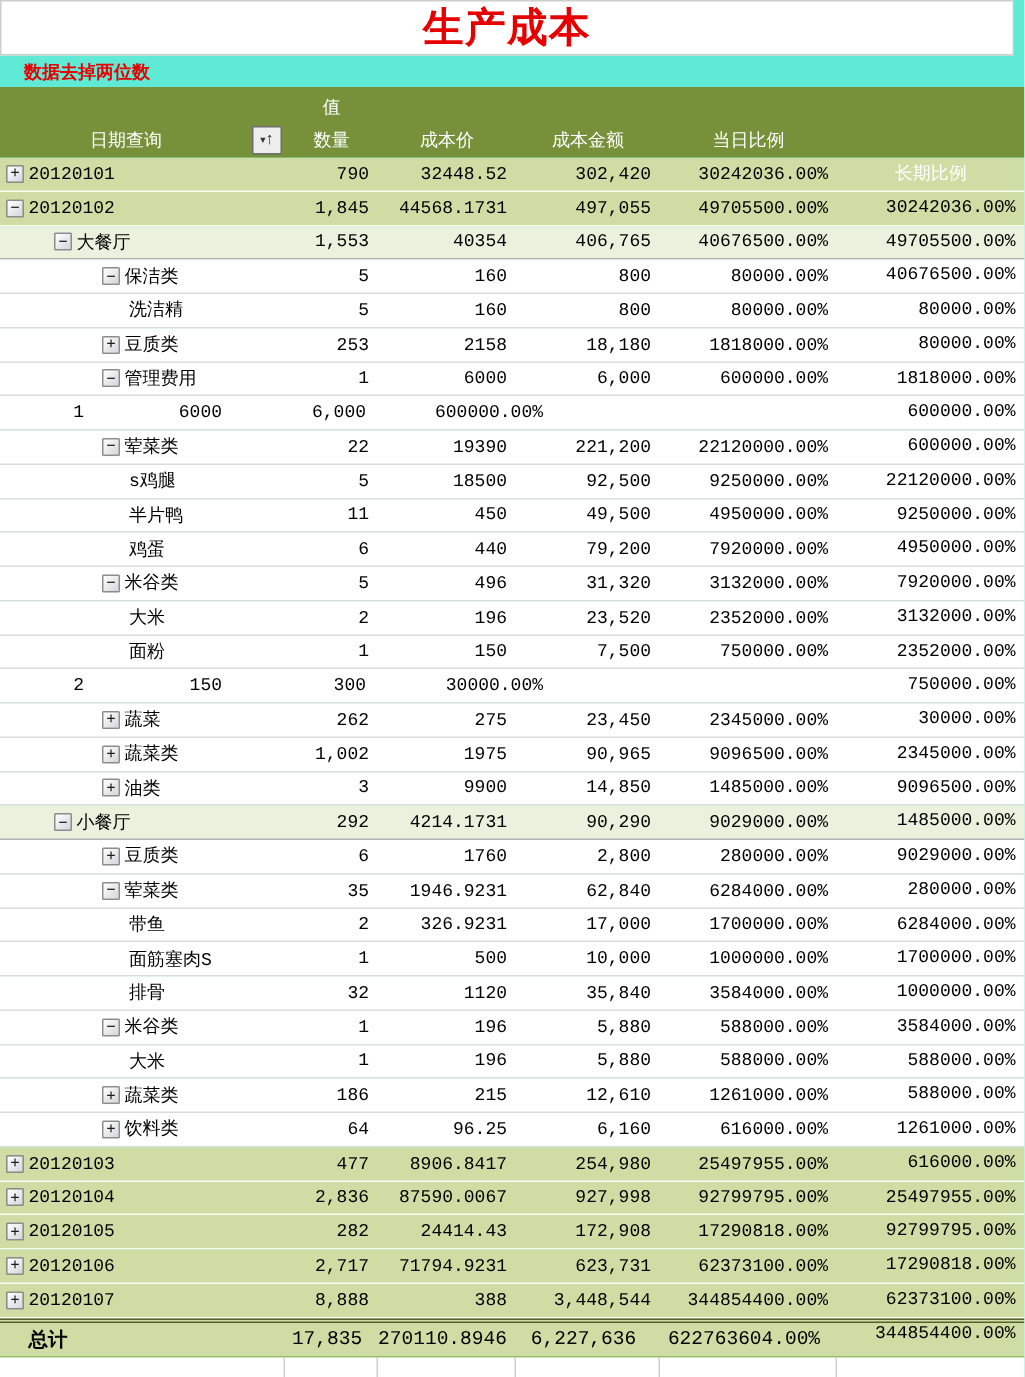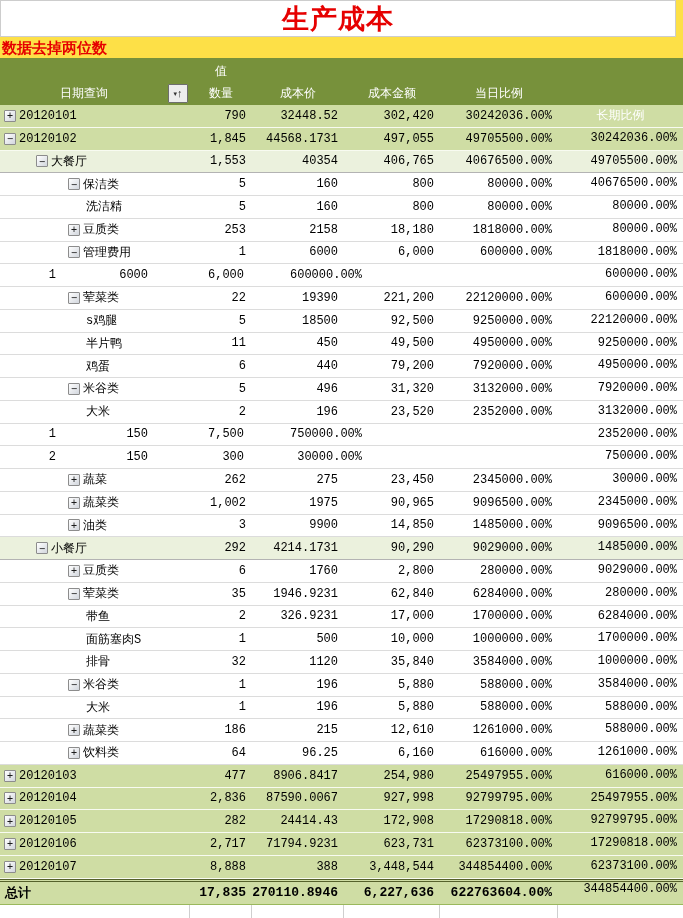--- a/index.html
+++ b/index.html
@@ -1,39 +1,39 @@
 <!DOCTYPE html>
 <html><head>
 <meta charset="utf-8">
 <style>
   html,body{margin:0;padding:0;background:#fff;}
   .app{
     position:relative;
     width:683px;height:918px;
-    background:#fde047;
+    background:#5eead4;
     font-family:"DejaVu Sans","Liberation Sans",sans-serif;
     font-size:12px;color:#000;
     overflow:hidden;
   }
   
   .title-box{
     box-sizing:border-box;
     width:676px;height:37px;
     border:1px solid #cdcdcd;
     display:flex;align-items:center;justify-content:center;
     background:#fff;
   }
   .title{
     font-size:27px;font-weight:bold;color:var(--red);
     letter-spacing:1px;line-height:30px;
   }
   
   .subtitle{
-    height:21px;line-height:22px;padding-left:2px;
-    color:var(--red);font-weight:bold;font-size:15px;
+    height:21px;line-height:22px;padding-left:16px;
+    color:var(--red);font-weight:bold;font-size:12px;
   }
   
   .phead{
     box-sizing:border-box;
     width:683px;height:47px;
     background:var(--header-bg);
     color:#fff;position:relative;
   }
   .phr1{height:23px;display:flex;align-items:flex-end;}
   .values-cell{margin-left:190px;width:62px;text-align:center;line-height:20px;}
@@ -70,36 +70,36 @@
     background:var(--date-row);
     border-top:3px double var(--total-border);
     border-bottom:1px solid #9ab85c;
     font-weight:bold;height:26px;font-size:13px;
   }
   .label{display:flex;align-items:center;overflow:hidden;white-space:nowrap;}
   .lv1{padding-left:4px;}
   .lv2{padding-left:36px;}
   .lv3{padding-left:68px;}
   .lv4{padding-left:86px;font-family:Liberation Mono, monospace;}
-  .lv0{padding-left:5px;}
+  .lv0{padding-left:19px;}
   .eb{
     box-sizing:border-box;
     display:inline-flex;align-items:center;justify-content:center;
     width:12px;height:12px;margin-right:3px;flex:0 0 auto;
     border:1px solid #8c8c8c;border-radius:1px;
     background:linear-gradient(135deg,#ffffff 0%,#d2d6dd 100%);
     font-size:10px;line-height:9px;color:#1c1c1c;
     font-family:"DejaVu Sans Mono",monospace;cursor:pointer;
   }
   .num{
     text-align:right;padding-right:6px;
     font-family:"Liberation Mono","DejaVu Sans Mono",monospace;
   }
   .row.date .lt{font-family:"Liberation Mono","DejaVu Sans Mono",monospace;}
-  .row.total .num{font-weight:bold;}
+  .row.total .num{font-weight:normal;text-align:center;}
   
   .afterstrip{position:relative;height:13.5px;background:#fff;}
   .stub{position:absolute;top:0;width:1px;height:13px;background:#cfcfcf;}
 </style>
 </head>
 <body>
 
 <div class="app" style="--header-bg: #77913B; --date-row: #CFDDA4; --hall-row: #EBF1DD; --red: #E60000; --total-border: #55612B;">
 
   <div class="title-box">
@@ -268,20 +268,23 @@
         <div class="c c1 label lv4">
           <span class="lt">大米</span>
         </div>
         <div class="c num c2">2</div>
         <div class="c num c3">196</div>
         <div class="c num c4">23,520</div>
         <div class="c num c5">2352000.00%</div>
         <div class="c num c6">2352000.00%</div>
       </div>
       <div class="row item">
+        <div class="c c1 label lv4">
+          <span class="lt">面粉</span>
+        </div>
         <div class="c num c2">1</div>
         <div class="c num c3">150</div>
         <div class="c num c4">7,500</div>
         <div class="c num c5">750000.00%</div>
         <div class="c num c6">750000.00%</div>
       </div>
       <div class="row item">
         <div class="c num c2">2</div>
         <div class="c num c3">150</div>
         <div class="c num c4">300</div>

